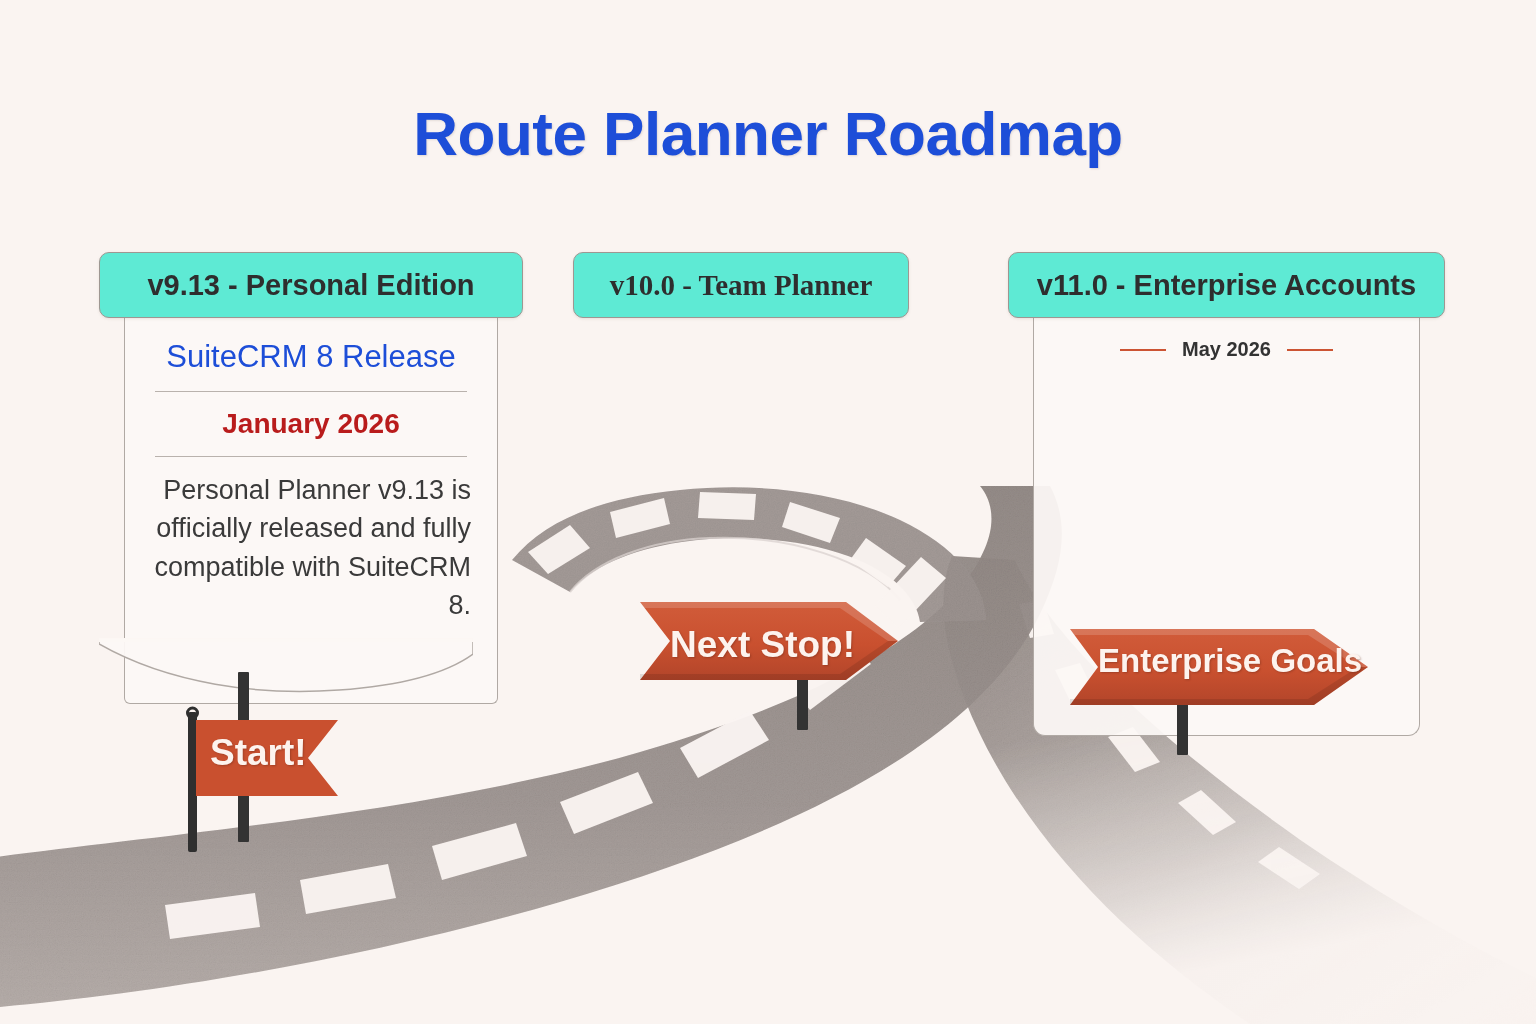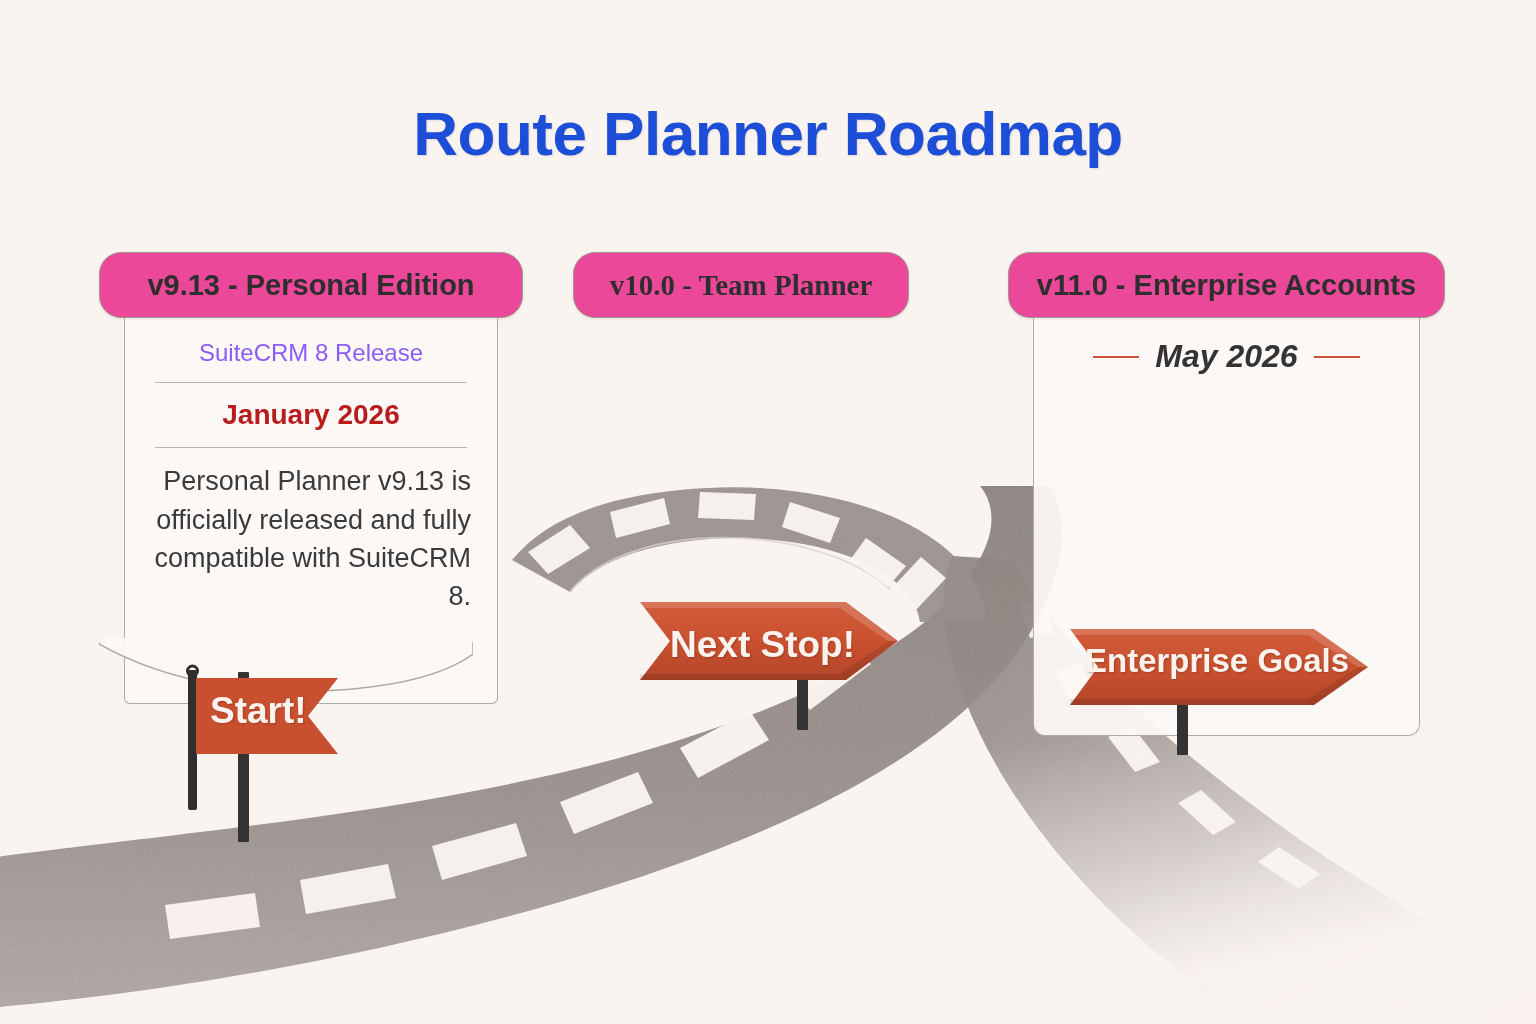--- a/index.html
+++ b/index.html
@@ -48,23 +48,23 @@
   }
 
   
   .card {
     position: absolute;
     z-index: 10;
   }
   .card-header {
     position: relative;
     box-sizing: border-box;
-    background: #ec4899;
+    background: #5eead4;
     border: 1.5px solid #9e9792;
-    border-radius: 22px;
+    border-radius: 10px;
     text-align: center;
     font-size: 29px;
     font-weight: bold;
     color: #2e2e2e;
     padding: 16px 10px 15px 10px;
     z-index: 3;
     box-shadow: 0 1px 3px rgba(120,105,100,0.14);
     white-space: nowrap;
   }
   .card-body {
@@ -75,22 +75,22 @@
     border-top: none;
     margin: -2px auto 0 auto;
     z-index: 2;
   }
   .card-body-inner {
     padding: 22px 26px 10px 26px;
     text-align: center;
   }
 
   .sub-head {
-    font-size: 24px;
-    color: #8b5cf6;
+    font-size: 31px;
+    color: #1d4ed8;
     font-weight: normal;
     line-height: 1.25;
   }
   .sub-head.bold { font-weight: bold; }
 
   .rule {
     height: 0;
     border-top: 1.5px solid #b9b2ad;
     margin: 14px 4px 14px 4px;
   }
@@ -100,24 +100,23 @@
     font-weight: bold;
     color: #b91c1c;
     line-height: 1.3;
   }
 
   .date-orn {
     display: flex;
     align-items: center;
     justify-content: center;
     gap: 16px;
-    font-size: 32px;
+    font-size: 20px;
     font-weight: bold;
     color: #333333;
-    font-style: italic;
   }
   .date-orn .dash {
     display: block;
     width: 46px;
     height: 0;
     border-top: 2px solid #cc5433;
   }
 
   .desc {
     font-size: 27px;
@@ -175,28 +174,28 @@
   }
 
   
   .post {
     position: absolute;
     background: #333333;
     z-index: 12;
     border-radius: 1px;
   }
 
-  #start-sign  { left: 188px; top: 660px; }
+  #start-sign  { left: 188px; top: 702px; }
   #start-sign .sign-label { left: 22px; top: 30px; font-size: 37px; }
 
   #nextstop-sign { left: 636px; top: 596px; }
   #nextstop-sign .sign-label { left: 34px; top: 28px; font-size: 37px; }
 
   #goals-sign { left: 1066px; top: 624px; }
-  #goals-sign .sign-label { left: 19px; top: 18px; font-size: 33px; }
+  #goals-sign .sign-label { left: 32px; top: 18px; font-size: 33px; }
 </style>
 </head>
 <body>
 
 <div id="stage">
 
   <svg id="road-layer" viewBox="0 0 1536 1024" width="1536" height="1024">
     <defs>
       <linearGradient id="roadFadeL" x1="0" y1="0" x2="0" y2="1">
         <stop offset="0%" stop-color="#8f8682" stop-opacity="0.95"></stop>

